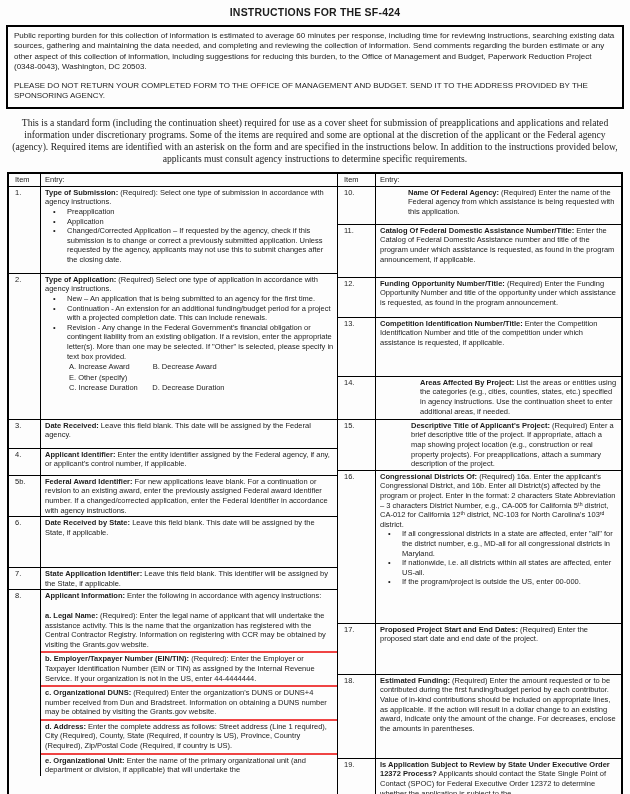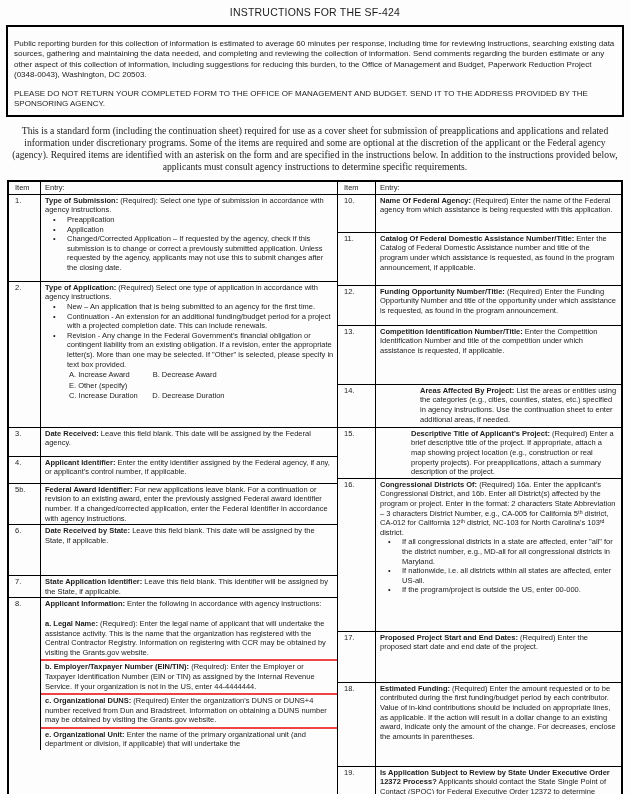--- a/index.html
+++ b/index.html
@@ -3,25 +3,25 @@
 <meta charset="utf-8">
 <style>
   html,body{margin:0;padding:0;}
   body{
     width:630px;height:794px;overflow:hidden;
     background:#fdfdfd;color:#1c1c1c;
     font-family:"Liberation Sans","DejaVu Sans",sans-serif;
     -webkit-font-smoothing:antialiased;
   }
   .page-title{
-    text-align:center;font-weight:normal;font-size:10.5px;
+    text-align:center;font-weight:bold;font-size:10.5px;
     margin:6px 0 7px 0;letter-spacing:.2px;
   }
   .burden-box{
-    border:2px solid #000;margin:0 6px;padding:12px 6px 5px 6px;
+    border:2px solid #000;margin:0 6px;padding:4px 6px 5px 6px;
     font-size:8px;line-height:10.3px;
   }
   .burden-box .shout{font-weight:normal;margin-top:9px;}
   .intro-para{
     font-family:"Liberation Serif","DejaVu Serif",serif;
     font-size:9.6px;line-height:12px;margin:8px 6px 7px 6px;text-align:center;
   }
   .inst-table{
     margin:0 7px;border:2px solid #000;display:flex;align-items:stretch;
     font-size:7.5px;line-height:9.6px;
@@ -48,21 +48,21 @@
   
   .lhalf>:nth-child(2){min-height:86px;}
   .lhalf>:nth-child(3){min-height:145px;}
   .lhalf>:nth-child(4){min-height:28px;}
   .lhalf>:nth-child(5){min-height:26px;}
   .lhalf>:nth-child(6){min-height:20px;}
   .lhalf>:nth-child(7){min-height:50px;}
   .lhalf>:nth-child(8){min-height:20px;}
   .lhalf>:nth-child(9){min-height:26px;}
   .lhalf>:nth-child(10){min-height:215px;}
-  .rhalf>:nth-child(2){min-height:37px;}
+  .rhalf>:nth-child(2){min-height:37px;gap:28px;}
   .rhalf>:nth-child(3){min-height:52px;}
   .rhalf>:nth-child(4){min-height:39px;}
   .rhalf>:nth-child(5){min-height:58px;}
   .rhalf>:nth-child(6){min-height:42px;gap:40px;}
   .rhalf>:nth-child(7){min-height:48px;gap:31px;}
   .rhalf>:nth-child(8){min-height:152px;}
   .rhalf>:nth-child(9){min-height:50px;}
   .rhalf>:nth-child(10){min-height:83px;}
   .rhalf>:nth-child(11){min-height:55px;}
 </style>
@@ -153,20 +153,21 @@
           <div class="tpara"><b>State Application Identifier:</b>  Leave this field blank. This identifier will be assigned by the State, if applicable.</div>
         </div>
       </div>
       <div class="trow">
         <div class="icell">8.</div>
         <div class="ecell">
           <div class="tpara gap"><b>Applicant Information:</b> Enter the following in accordance with agency instructions:</div>
           <div class="tpara divider"><b>a. Legal Name:</b> (Required): Enter the legal name of applicant that will undertake the assistance activity. This is the name that the organization has registered with the Central Contractor Registry. Information on registering with CCR may be obtained by visiting the Grants.gov website.</div>
           <div class="tpara divider"><b>b. Employer/Taxpayer Number (EIN/TIN):</b> (Required): Enter the Employer or Taxpayer Identification Number (EIN or TIN) as assigned by the Internal Revenue Service.  If your organization is not in the US, enter 44-4444444.</div>
           <div class="tpara divider"><b>c. Organizational DUNS:</b> (Required) Enter the organization's DUNS or DUNS+4 number received from Dun and Bradstreet.  Information on obtaining a DUNS number may be obtained by visiting the Grants.gov website.</div>
+          <div class="tpara divider"><b>d. Address:</b> Enter the complete address as follows: Street address (Line 1 required), City (Required), County, State (Required, if country is US), Province, Country (Required), Zip/Postal Code (Required, if country is US).</div>
           <div class="tpara"><b>e. Organizational Unit:</b>  Enter the name of the primary organizational unit (and department or division, if applicable) that will undertake the</div>
         </div>
       </div>
     </div>
   <div class="half rhalf">
     <div class="hrow">
       <div class="icell">Item</div>
       <div class="ecell">Entry:</div>
     </div>
   <div class="trow">

